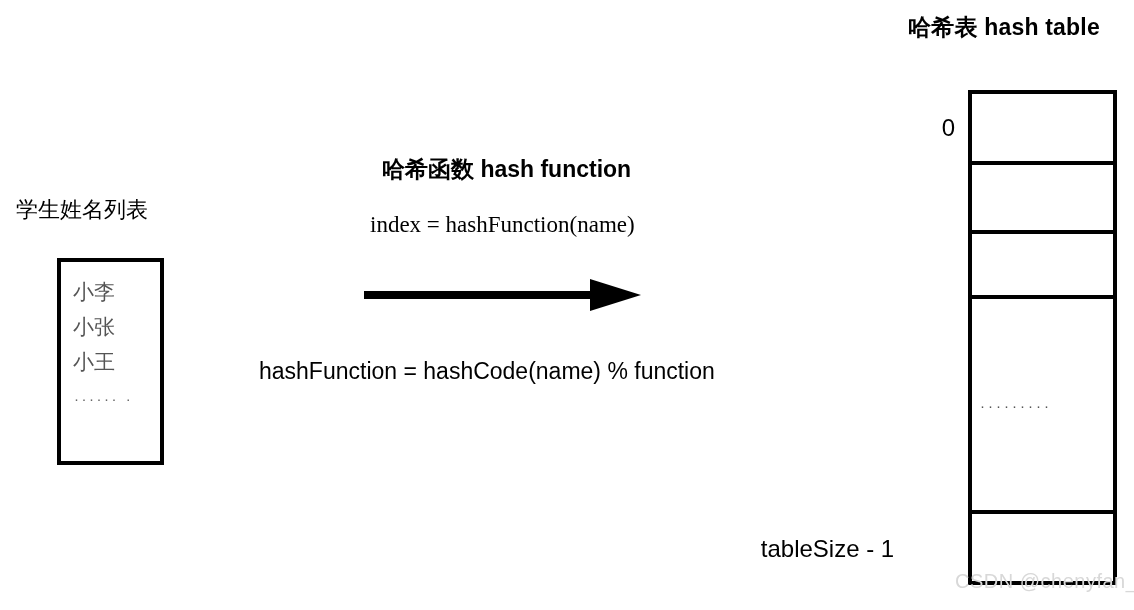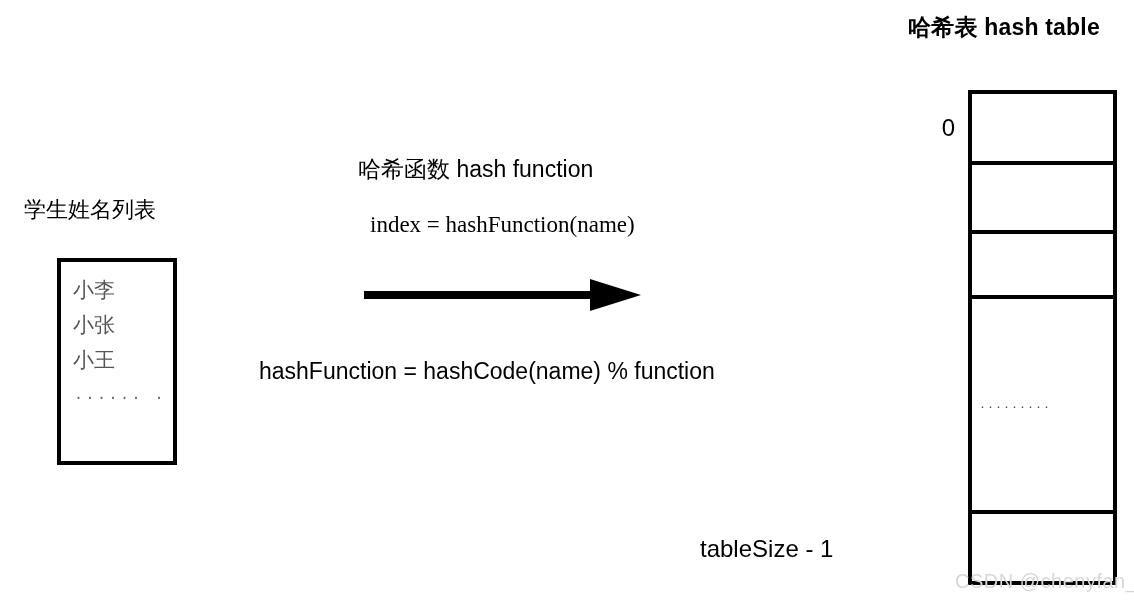--- a/index.html
+++ b/index.html
@@ -23,35 +23,34 @@
     left: 908px;
     top: 12px;
     font-size: 23px;
     font-weight: bold;
     letter-spacing: 0.2px;
     white-space: nowrap;
   }
 
   
   #student-list-title {
-    left: 24px;
+    left: 16px;
     top: 195px;
     font-size: 22px;
     white-space: nowrap;
   }
 
   #student-list-box {
     left: 57px;
     top: 258px;
-    width: 120px;
+    width: 107px;
     height: 207px;
     border: 4px solid #000000;
     box-sizing: border-box;
     background: #ffffff;
-    font-family: Liberation Mono, monospace;
   }
 
   #student-list-box .names {
     position: absolute;
     left: 12px;
     top: 12px;
     color: #555555;
     font-size: 21px;
     line-height: 35px;
   }
@@ -62,24 +61,24 @@
     left: 13px;
     top: 128px;
     color: #666666;
     font-size: 15px;
     letter-spacing: 2.5px;
     white-space: nowrap;
   }
 
   
   #hash-function-title {
-    left: 358px;
+    left: 382px;
     top: 154px;
     font-size: 23px;
-    font-weight: normal;
+    font-weight: bold;
     white-space: nowrap;
   }
 
   #hash-function-formula-index {
     left: 370px;
     top: 212px;
     font-size: 23px;
     white-space: nowrap;
     font-family: Liberation Serif, serif;
   }
@@ -133,21 +132,21 @@
     top: 114px;
     width: 50px;
     text-align: right;
     font-size: 24px;
   }
 
   #index-label-last {
     left: 700px;
     top: 535px;
     width: 255px;
-    text-align: left;
+    text-align: center;
     font-size: 24px;
     white-space: nowrap;
   }
 
   
   #watermark {
     left: 955px;
     top: 570px;
     font-size: 20px;
     color: #d8d8d8;

